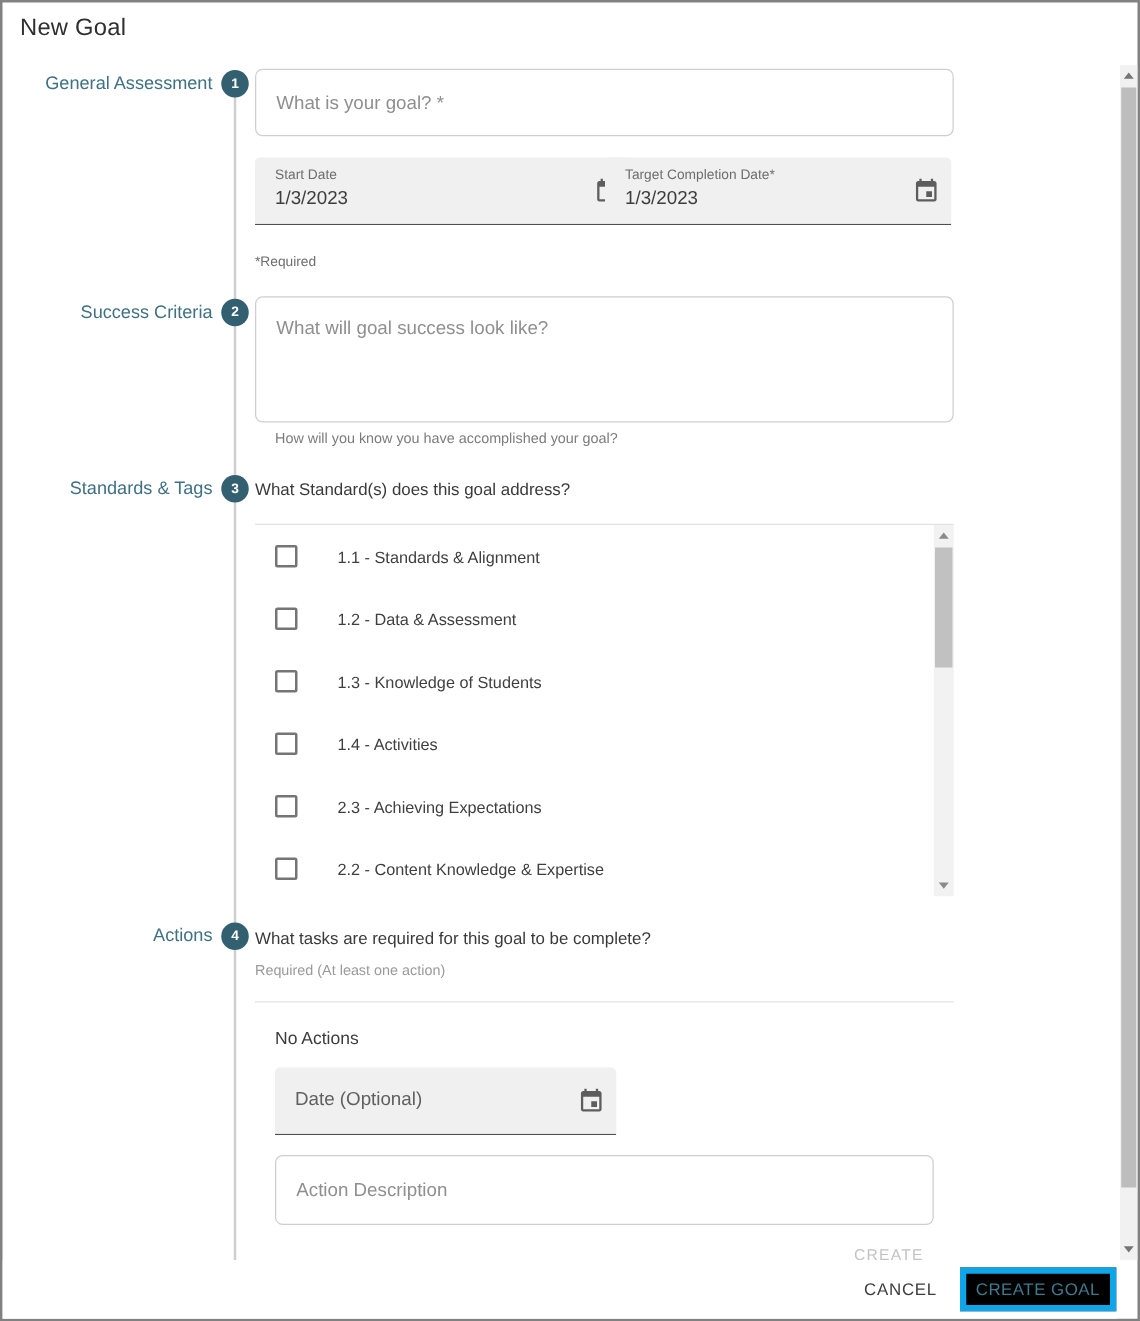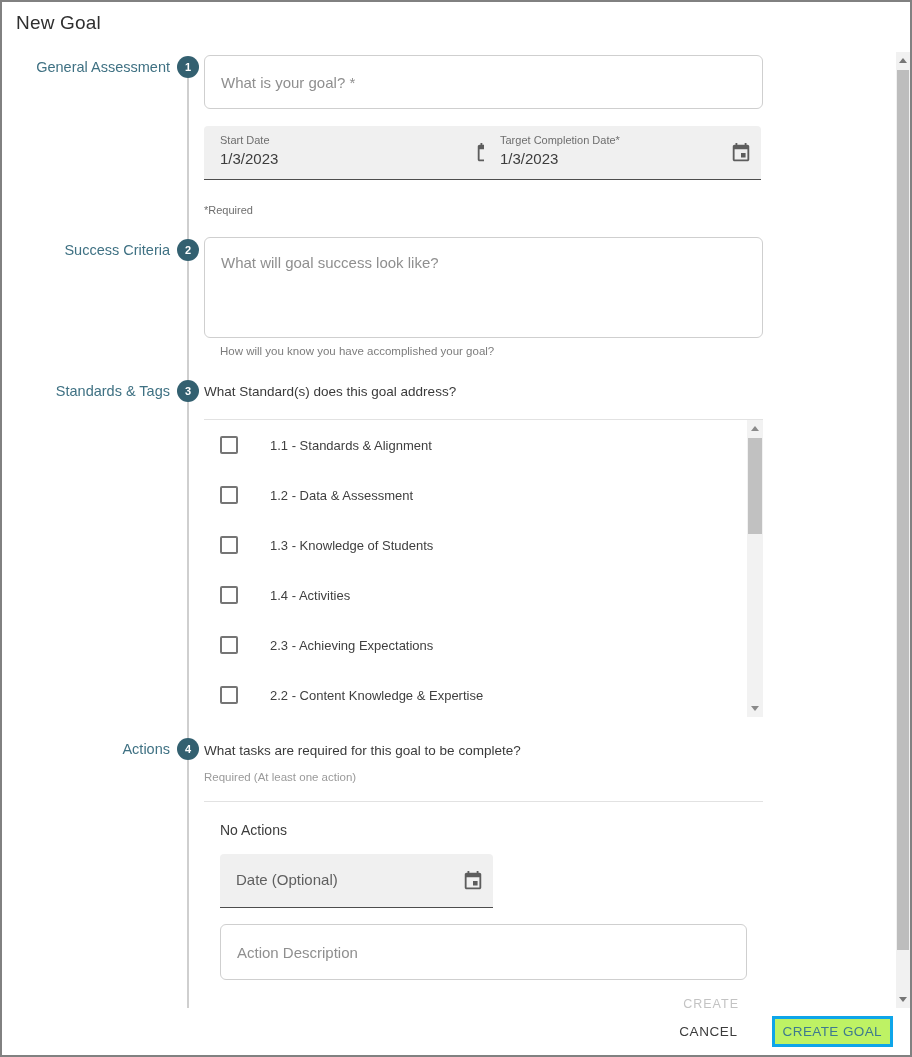--- a/index.html
+++ b/index.html
@@ -155,31 +155,30 @@
   .create-disabled {
     position: absolute; top: 995px; left: 202px; width: 535px;
     text-align: right; font-size: 12.5px; letter-spacing: 1px;
     color: #c3c3c3; cursor: default;
   }
 
   .footer {
     position: absolute; left: 0; right: 16px; bottom: 0; height: 47px;
     display: flex; align-items: center; justify-content: flex-end;
     background: #fff;
-    gap: 16px;
   }
   .cancel-btn {
     background: none; border: none; cursor: pointer;
     font-family: inherit; font-size: 13.5px; letter-spacing: 0.6px;
     color: #3c3c3c; padding: 8px 10px; margin-right: 8px;
   }
   .create-goal-btn {
-    background: #bef264; cursor: pointer;
+    background: #000000; cursor: pointer;
     font-family: inherit; font-size: 13.5px; letter-spacing: 0.4px;
-    color: #3e7a8e; border: 3px solid #0ea5e9;
+    color: #3e7a8e; border: 5px solid #0ea5e9;
     padding: 5px 8px; margin-right: 1px;
   }
 </style>
 </head>
 <body>
 
 <div class="dialog">
 
   <div class="title">New Goal</div>
 

